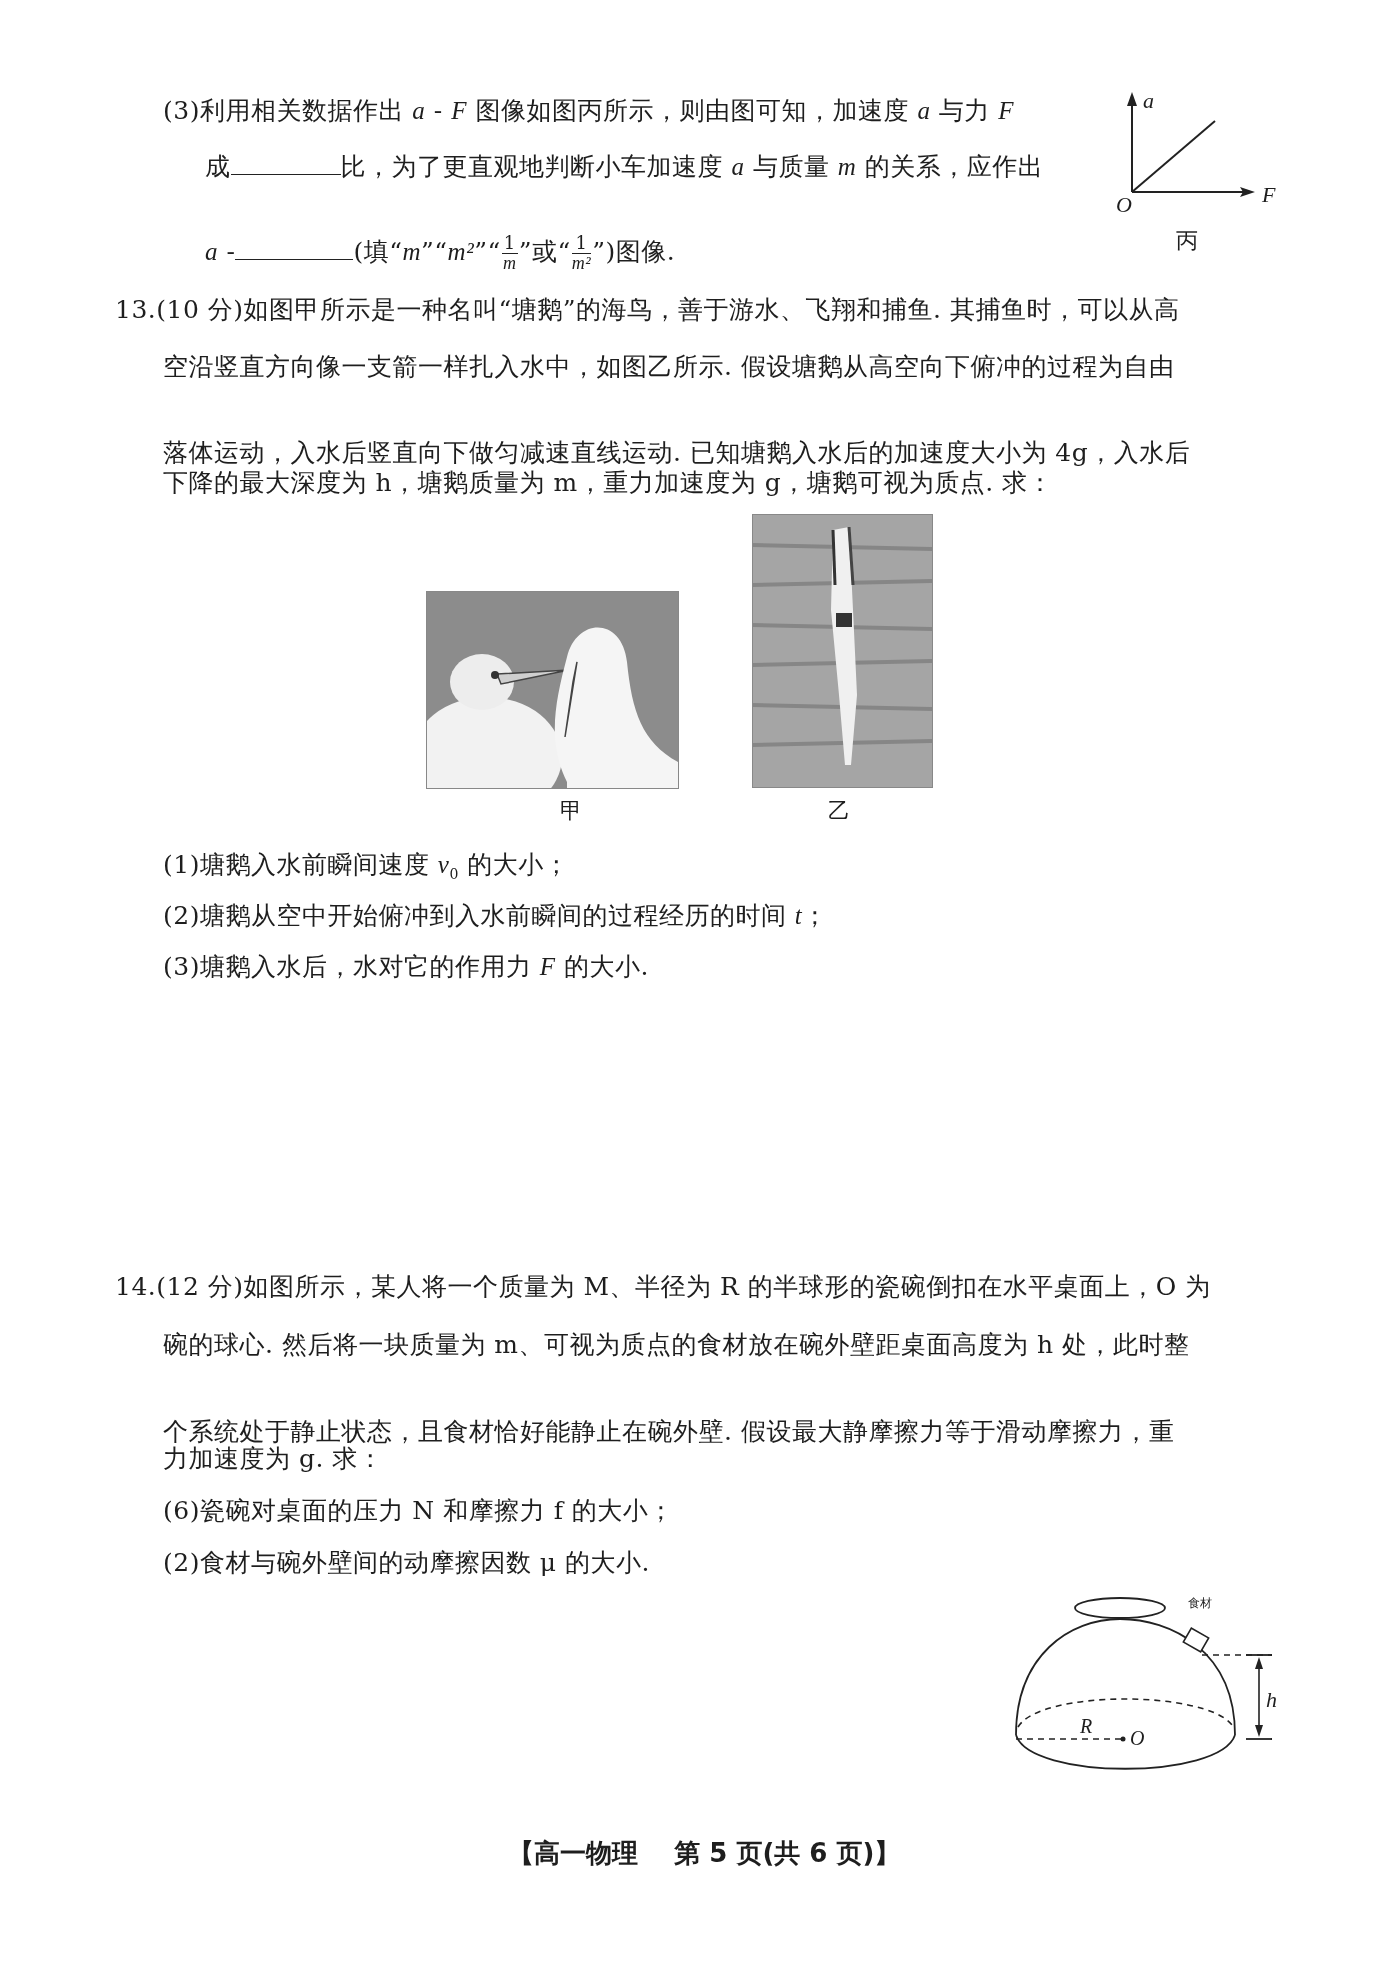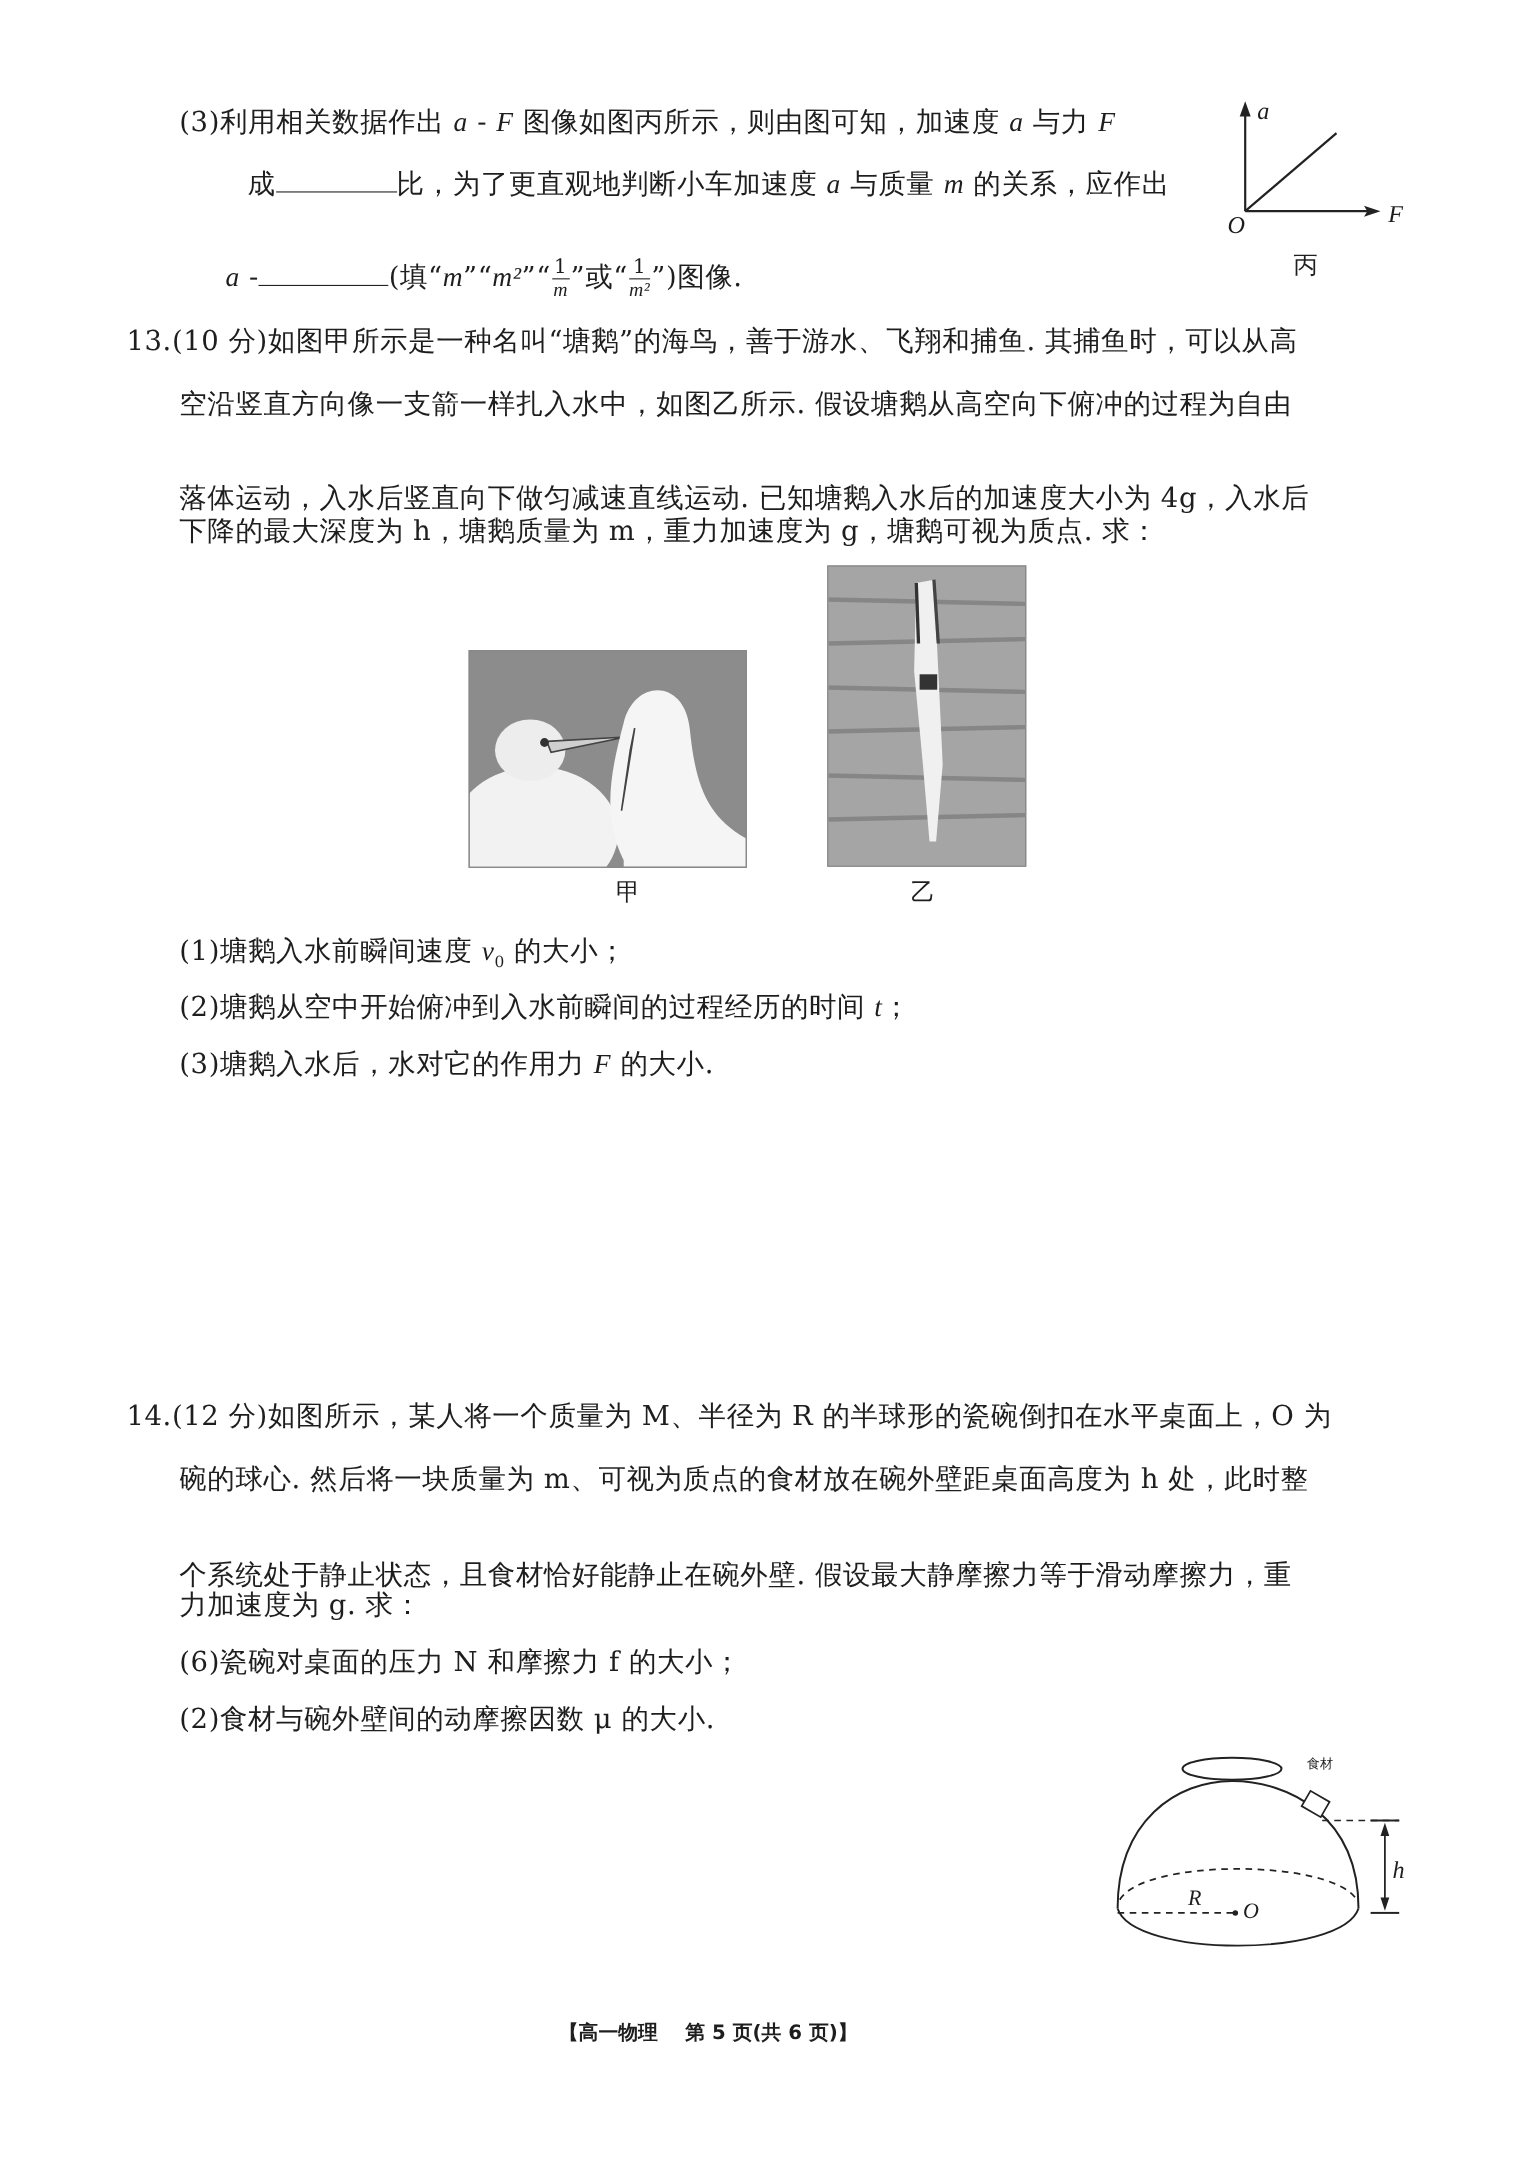--- a/index.html
+++ b/index.html
@@ -10,30 +10,30 @@
   }
   .abs { position: absolute; }
   .line { position: absolute; font-size: 25px; white-space: nowrap; letter-spacing: 0.5px; }
   .it { font-style: italic; font-family: "Liberation Serif", "DejaVu Serif", serif; }
   .blank { display: inline-block; border-bottom: 1.5px solid #222; height: 22px; vertical-align: baseline; }
   .frac { display: inline-block; vertical-align: middle; text-align: center; font-size: 18px; line-height: 1.05; margin: 0 1px; }
   .frac .num { display: block; border-bottom: 1.2px solid #222; padding: 0 2px; }
   .frac .den { display: block; font-style: italic; font-family: "Liberation Serif", serif; }
   .cap { position: absolute; font-size: 22px; font-family: "DejaVu Sans", sans-serif; }
   .photo { position: absolute; border: 1px solid #888; overflow: hidden; }
-  .footer { position: absolute; font-size: 18px; font-weight: bold; font-family: "DejaVu Sans", sans-serif; white-space: pre; }
+  .footer { position: absolute; font-size: 26px; font-weight: bold; font-family: "DejaVu Sans", sans-serif; white-space: pre; }
 </style>
 </head>
 <body>
 
 <div>
   <div class="line" style="left:163px; top:94px;">
     <span>(3)利用相关数据作出 </span><span class="it">a</span><span> - </span><span class="it">F</span><span> 图像如图丙所示，则由图可知，加速度 </span><span class="it">a</span><span> 与力 </span><span class="it">F</span>
   </div>
-  <div class="line" style="left:205px; top:150px;margin-left:20px;">
+  <div class="line" style="left:205px; top:150px;">
     <span>成</span><span class="blank" style="width:110px;"></span><span>比，为了更直观地判断小车加速度 </span><span class="it">a</span><span> 与质量 </span><span class="it">m</span><span> 的关系，应作出</span>
   </div>
   <div class="line" style="left:205px; top:234px;">
     <span class="it">a</span><span> -</span><span class="blank" style="width:118px;"></span><span>(填“</span><span class="it">m</span><span>”“</span><span class="it">m²</span><span>”“</span><span class="frac"><span class="num">1</span><span class="den">m</span></span><span>”或“</span><span class="frac"><span class="num">1</span><span class="den">m²</span></span><span>”)图像.</span>
   </div>
 </div>
 
 <div class="abs" style="left:1110px; top:88px; width:180px; height:170px;">
   <svg width="180" height="170">
     <line x1="22" y1="104" x2="22" y2="10" stroke="#222" stroke-width="2"></line>

